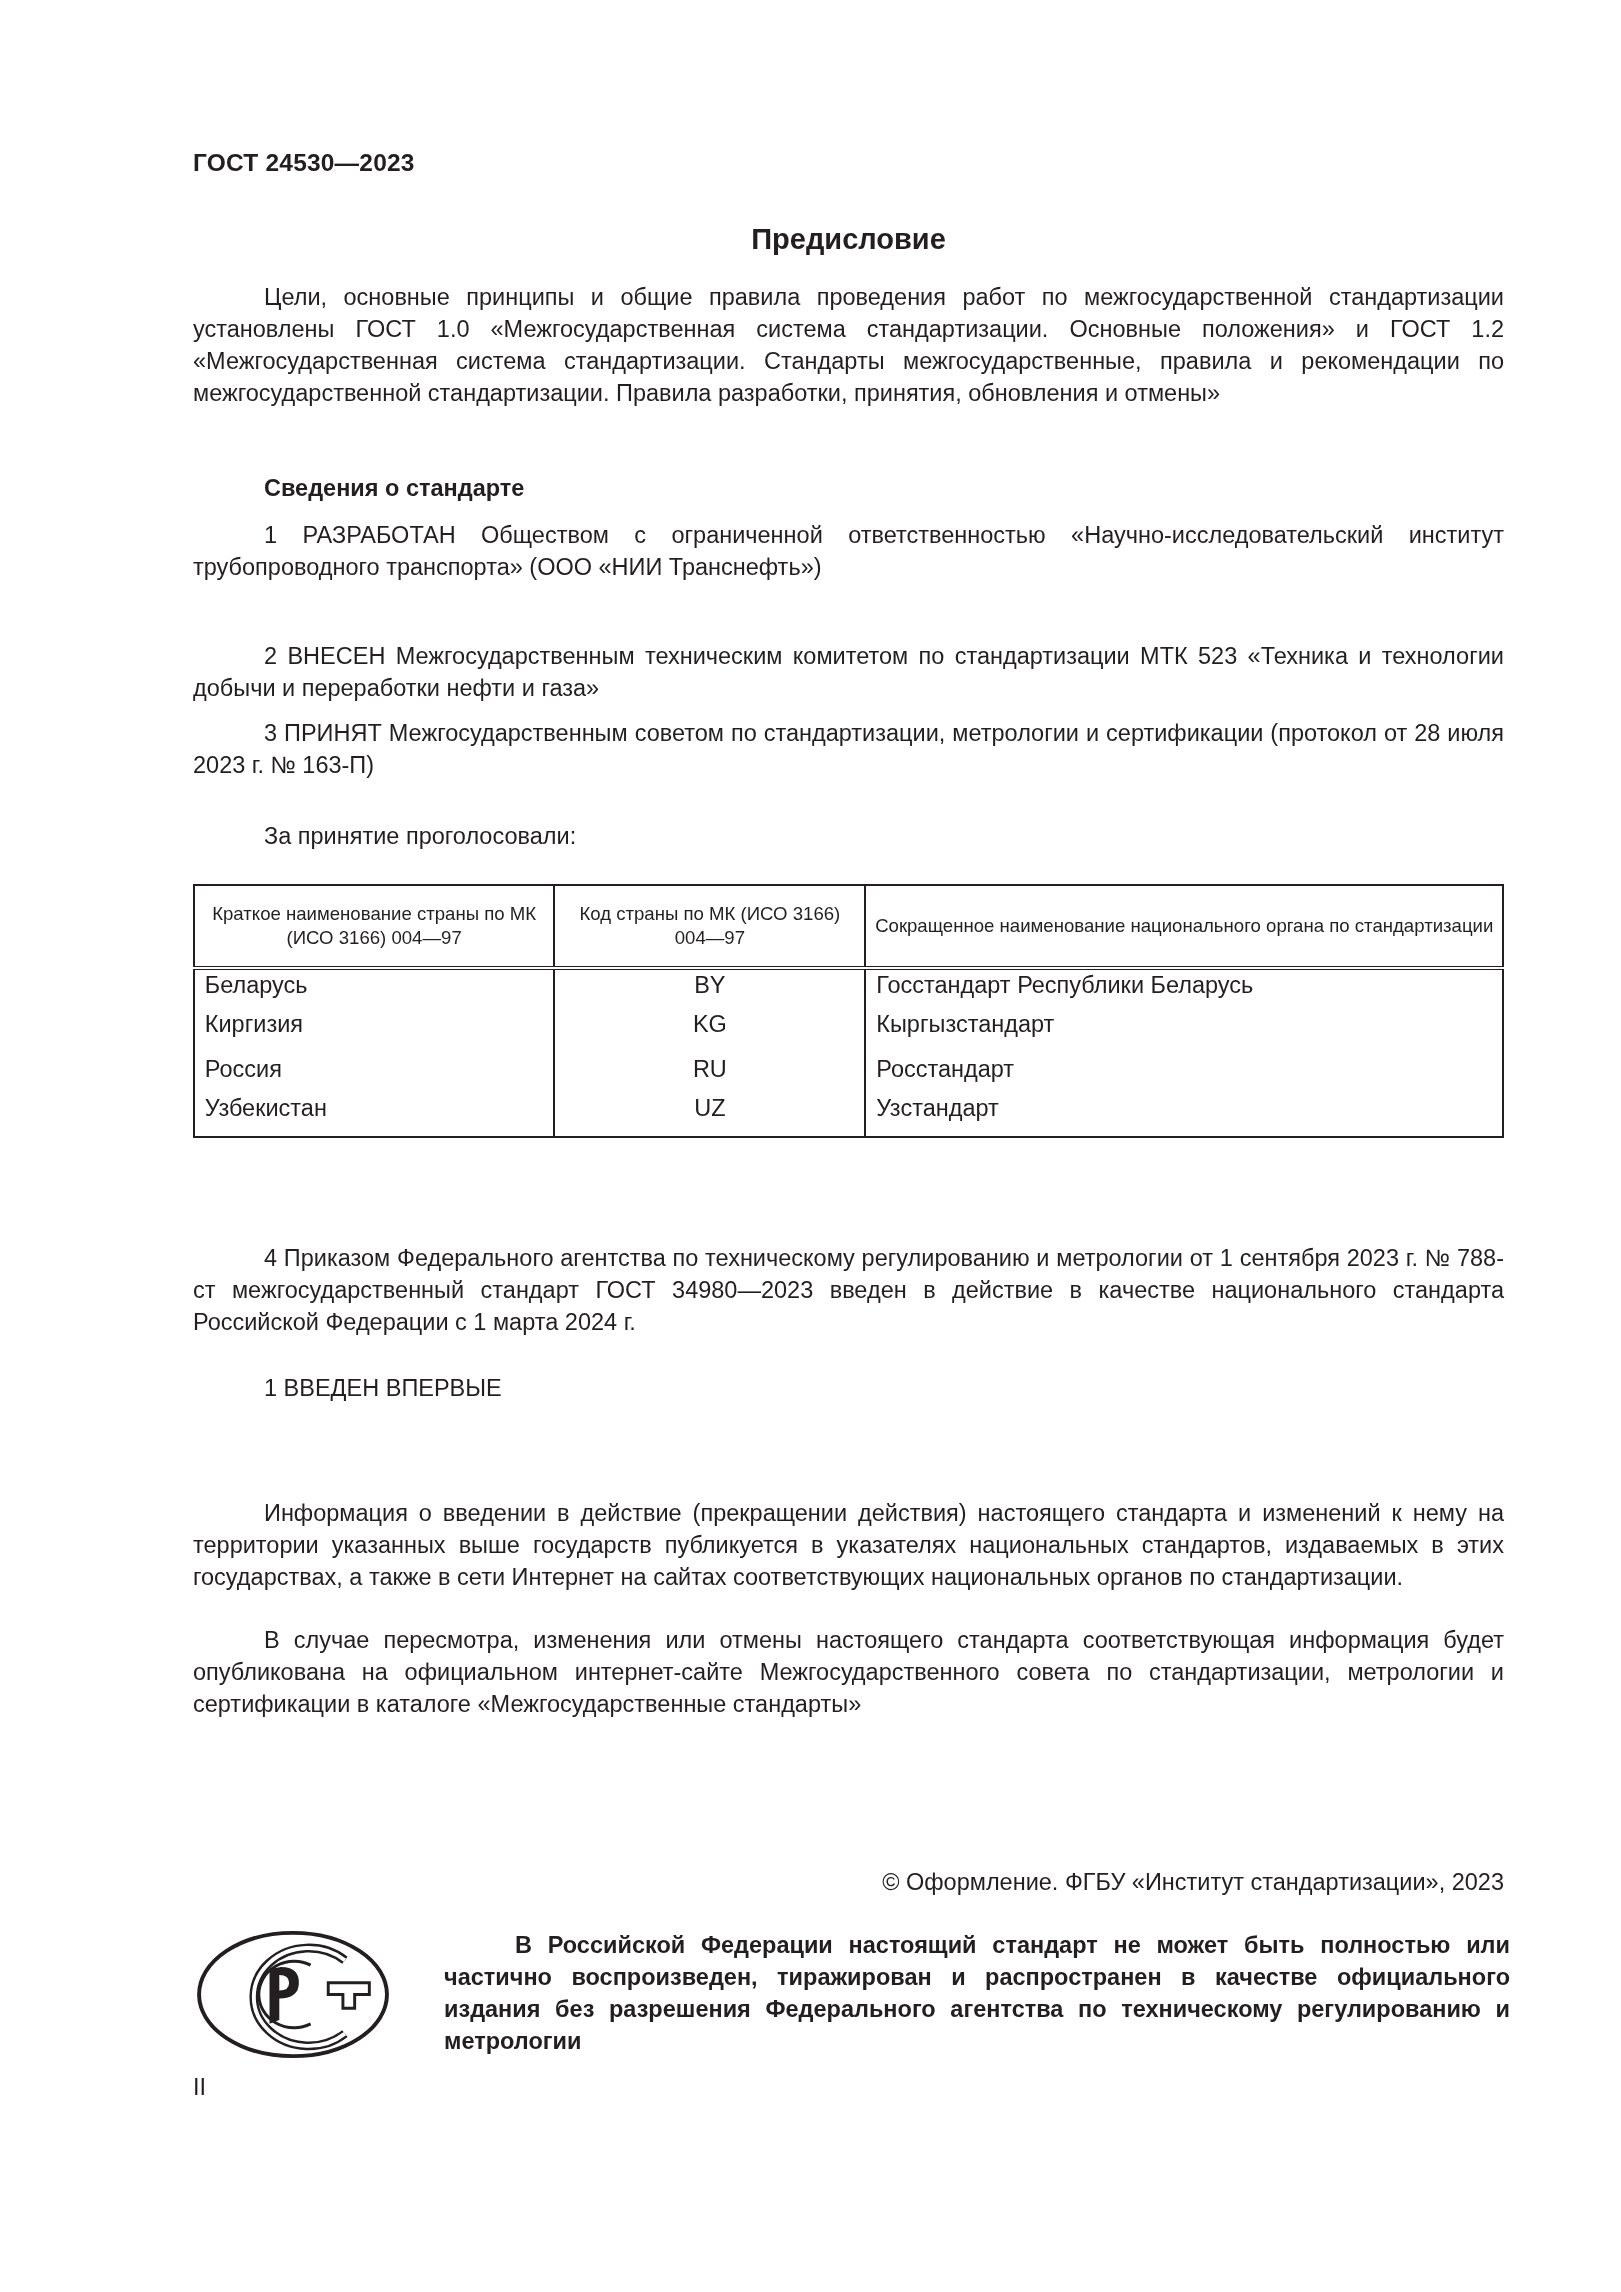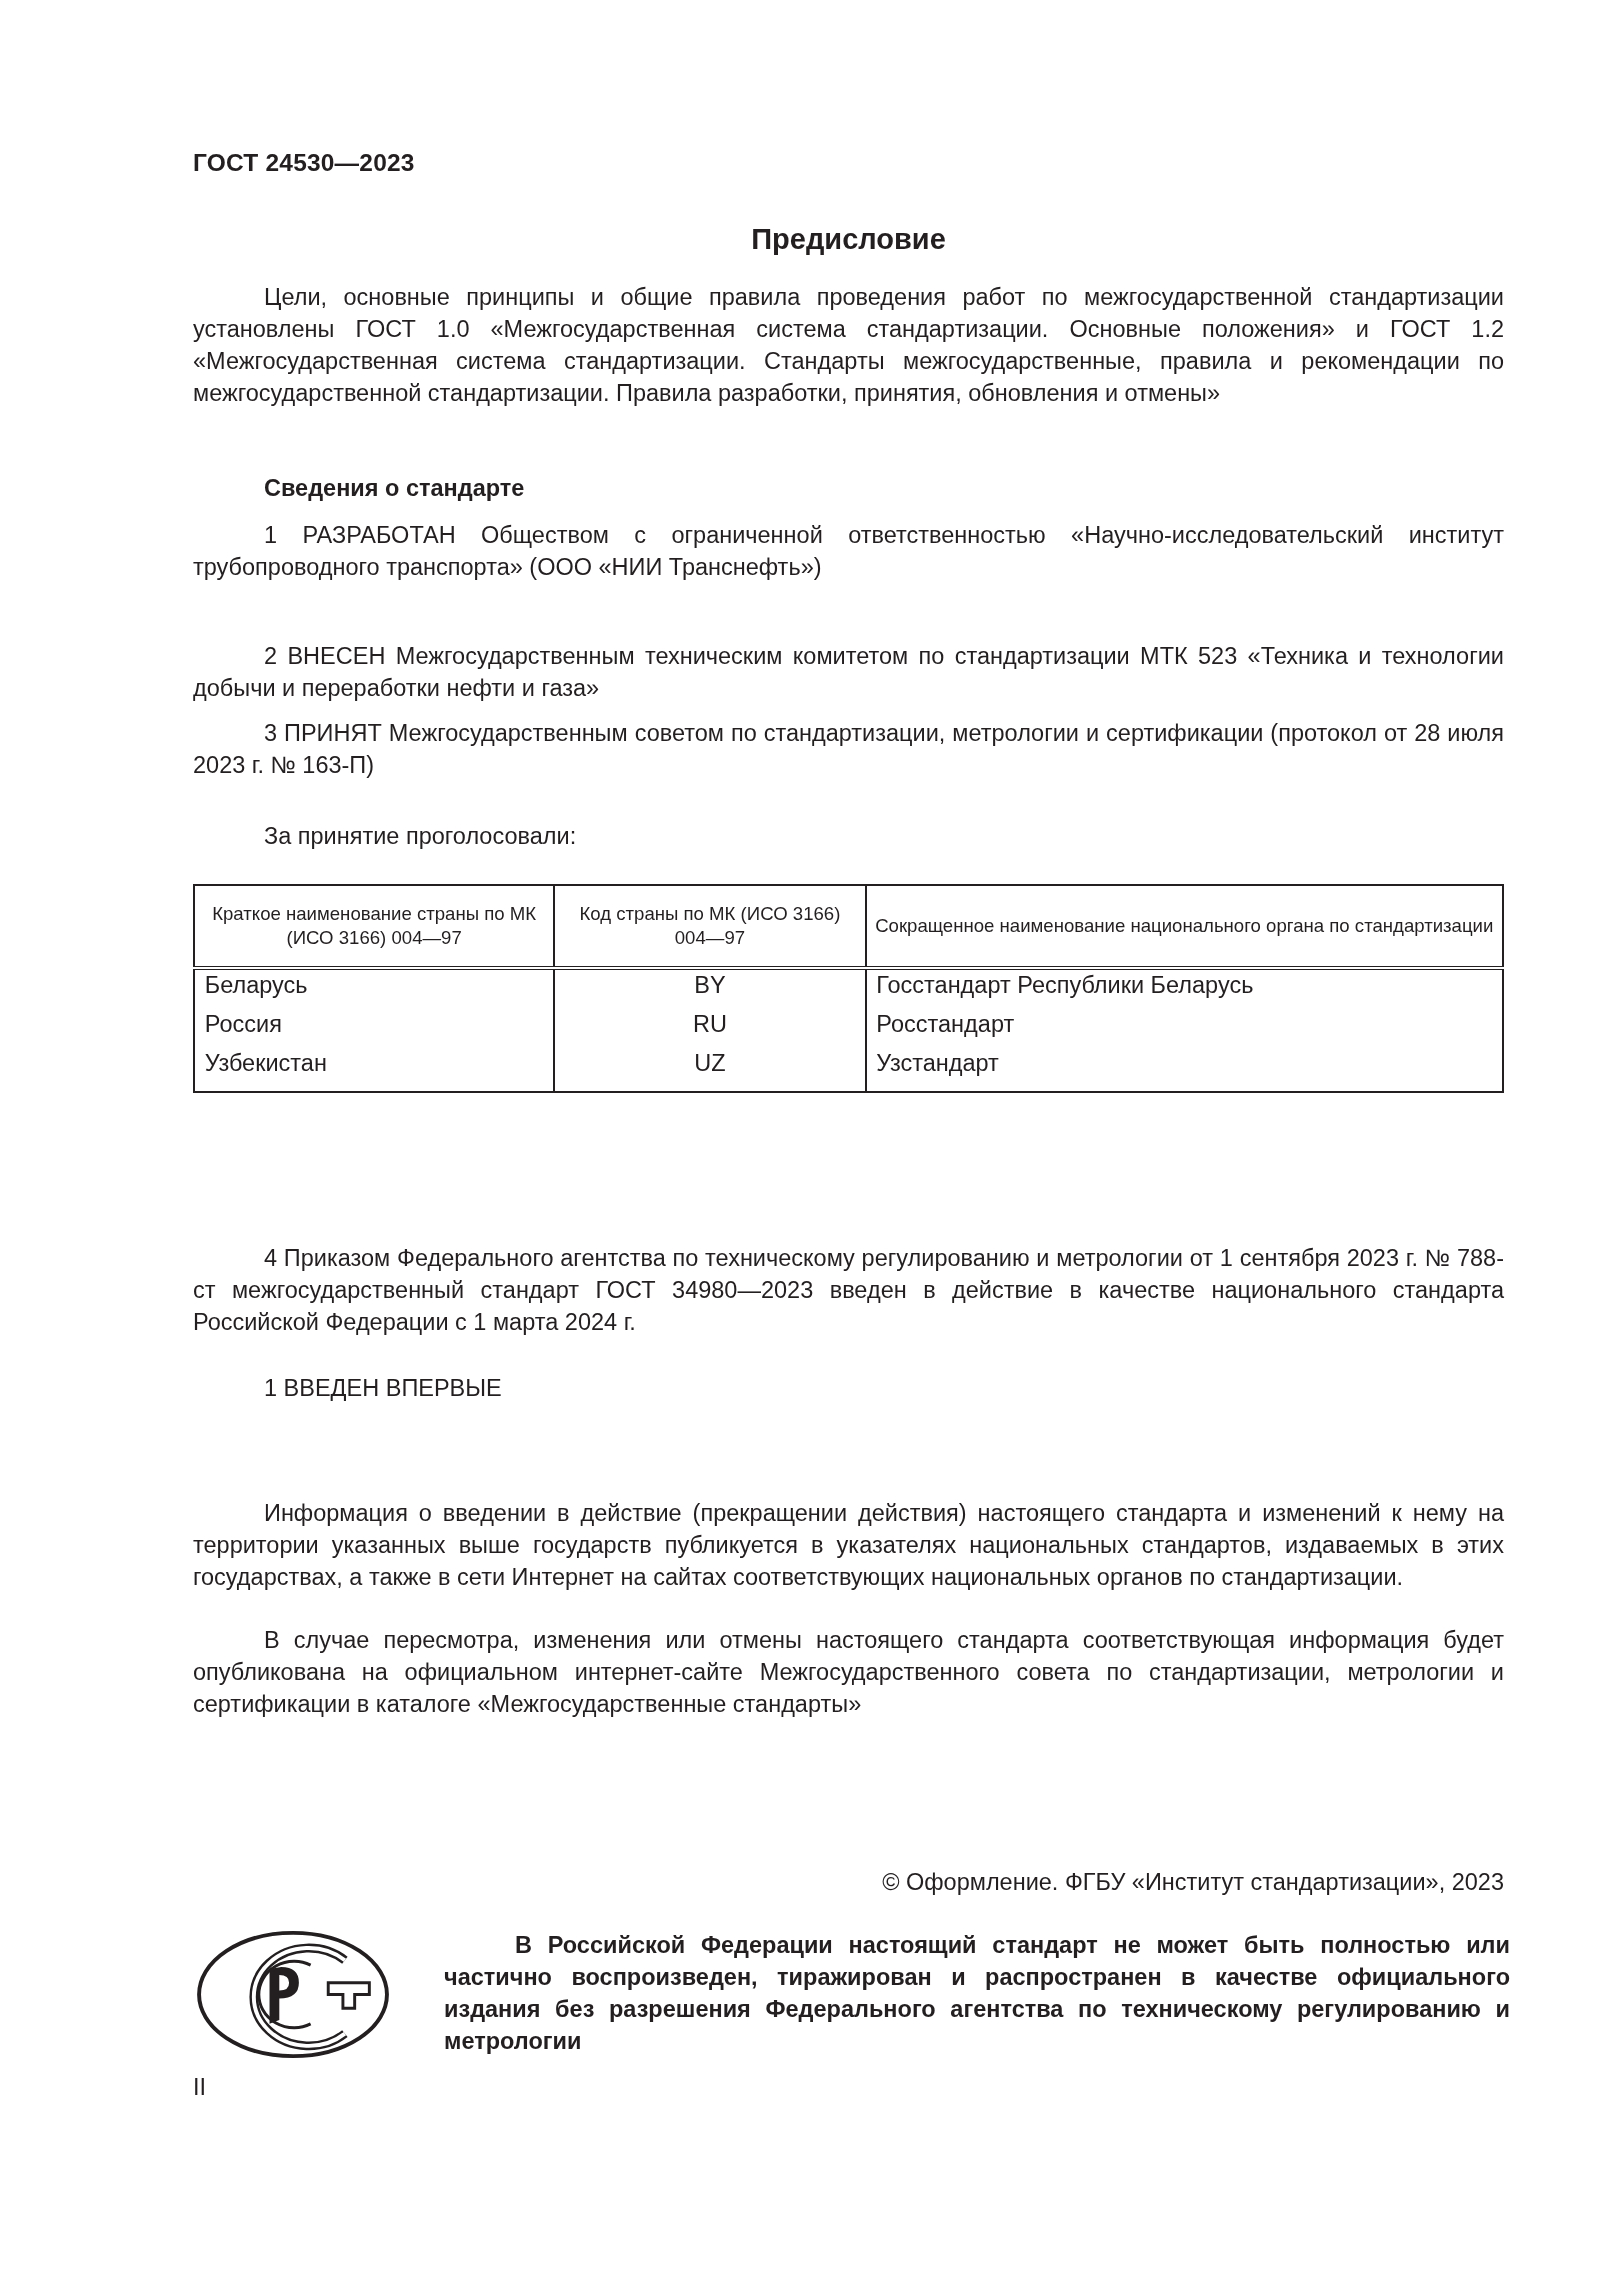--- a/index.html
+++ b/index.html
@@ -74,20 +74,25 @@
         <th>Код страны по МК (ИСО 3166) 004—97</th>
         <th>Сокращенное наименование национального органа по стандартизации</th>
       </tr>
     </thead>
     <tbody>
       <tr class="r1">
         <td>Беларусь</td>
         <td class="code">BY</td>
         <td class="body">Госстандарт Республики Беларусь</td>
       </tr>
+      <tr class="r2">
+        <td>Киргизия</td>
+        <td class="code">KG</td>
+        <td class="body">Кыргызстандарт</td>
+      </tr>
       <tr class="r3">
         <td>Россия</td>
         <td class="code">RU</td>
         <td class="body">Росстандарт</td>
       </tr>
       <tr class="r4">
         <td>Узбекистан</td>
         <td class="code">UZ</td>
         <td class="body">Узстандарт</td>
       </tr>

